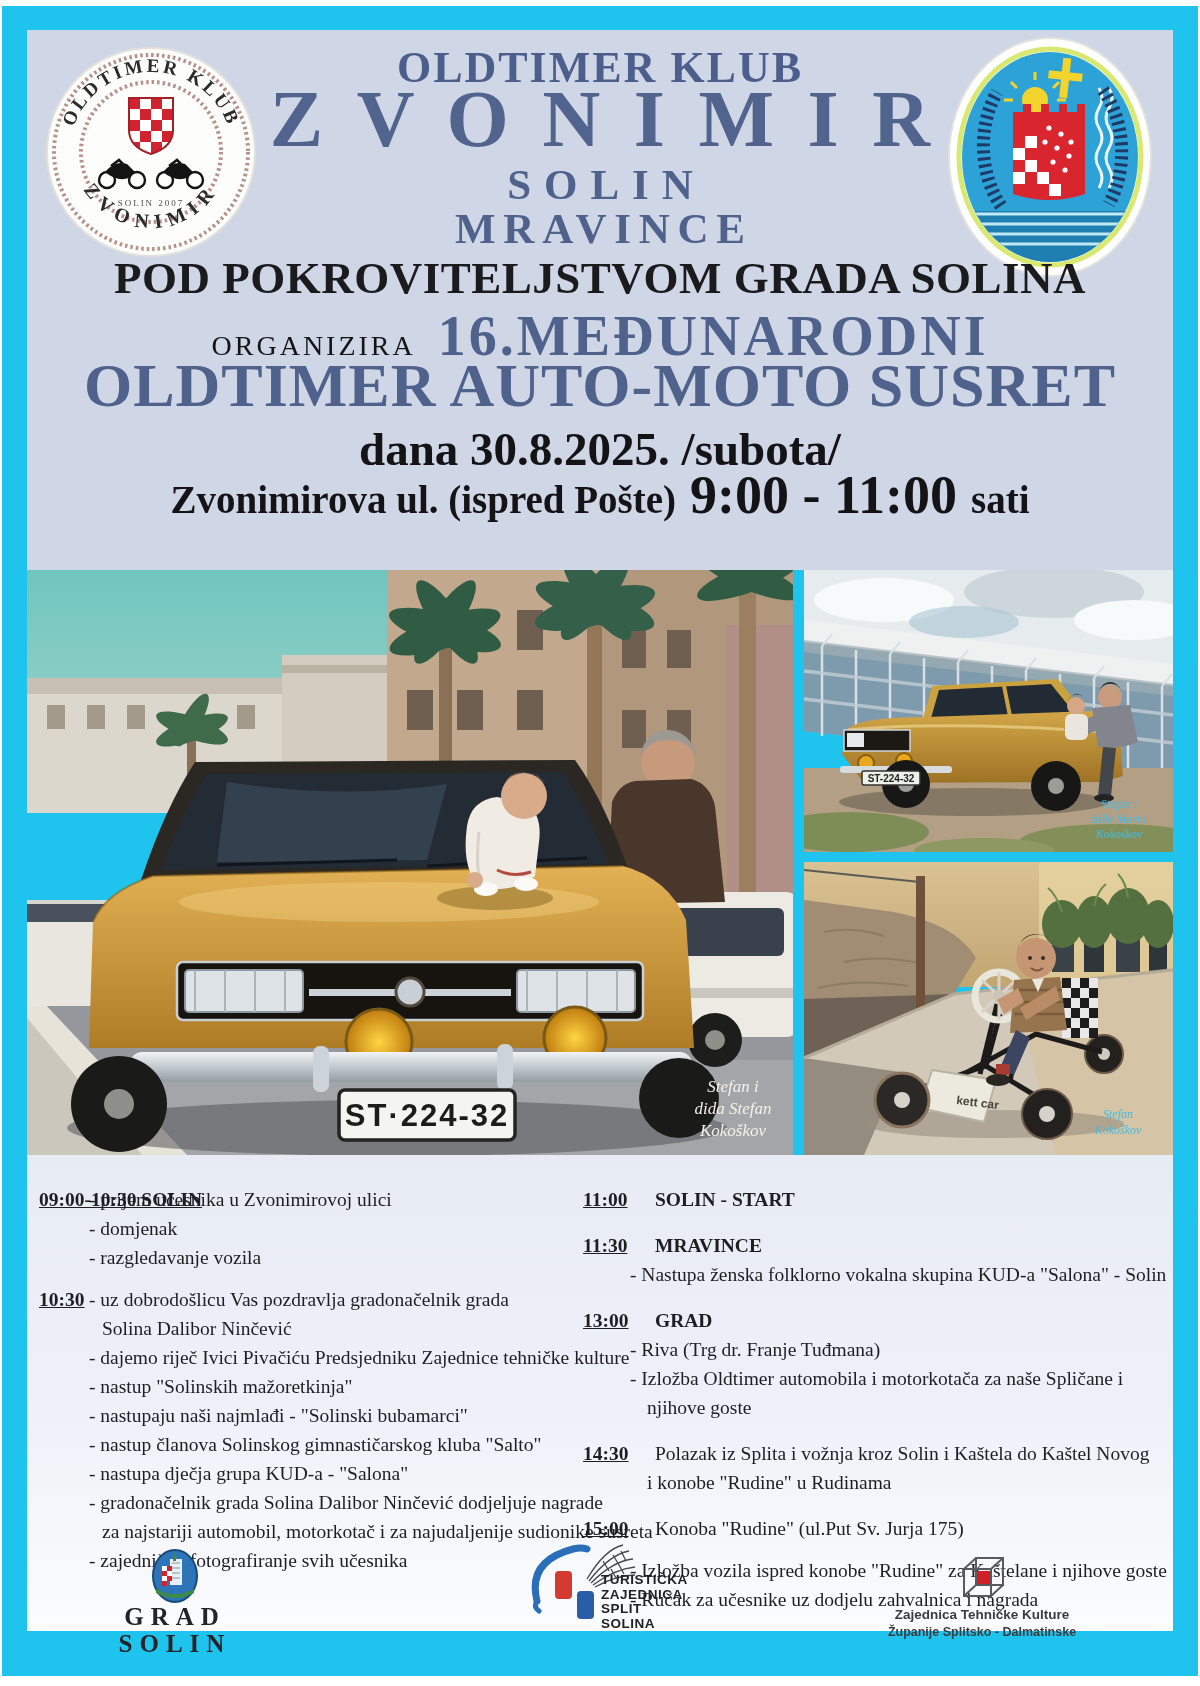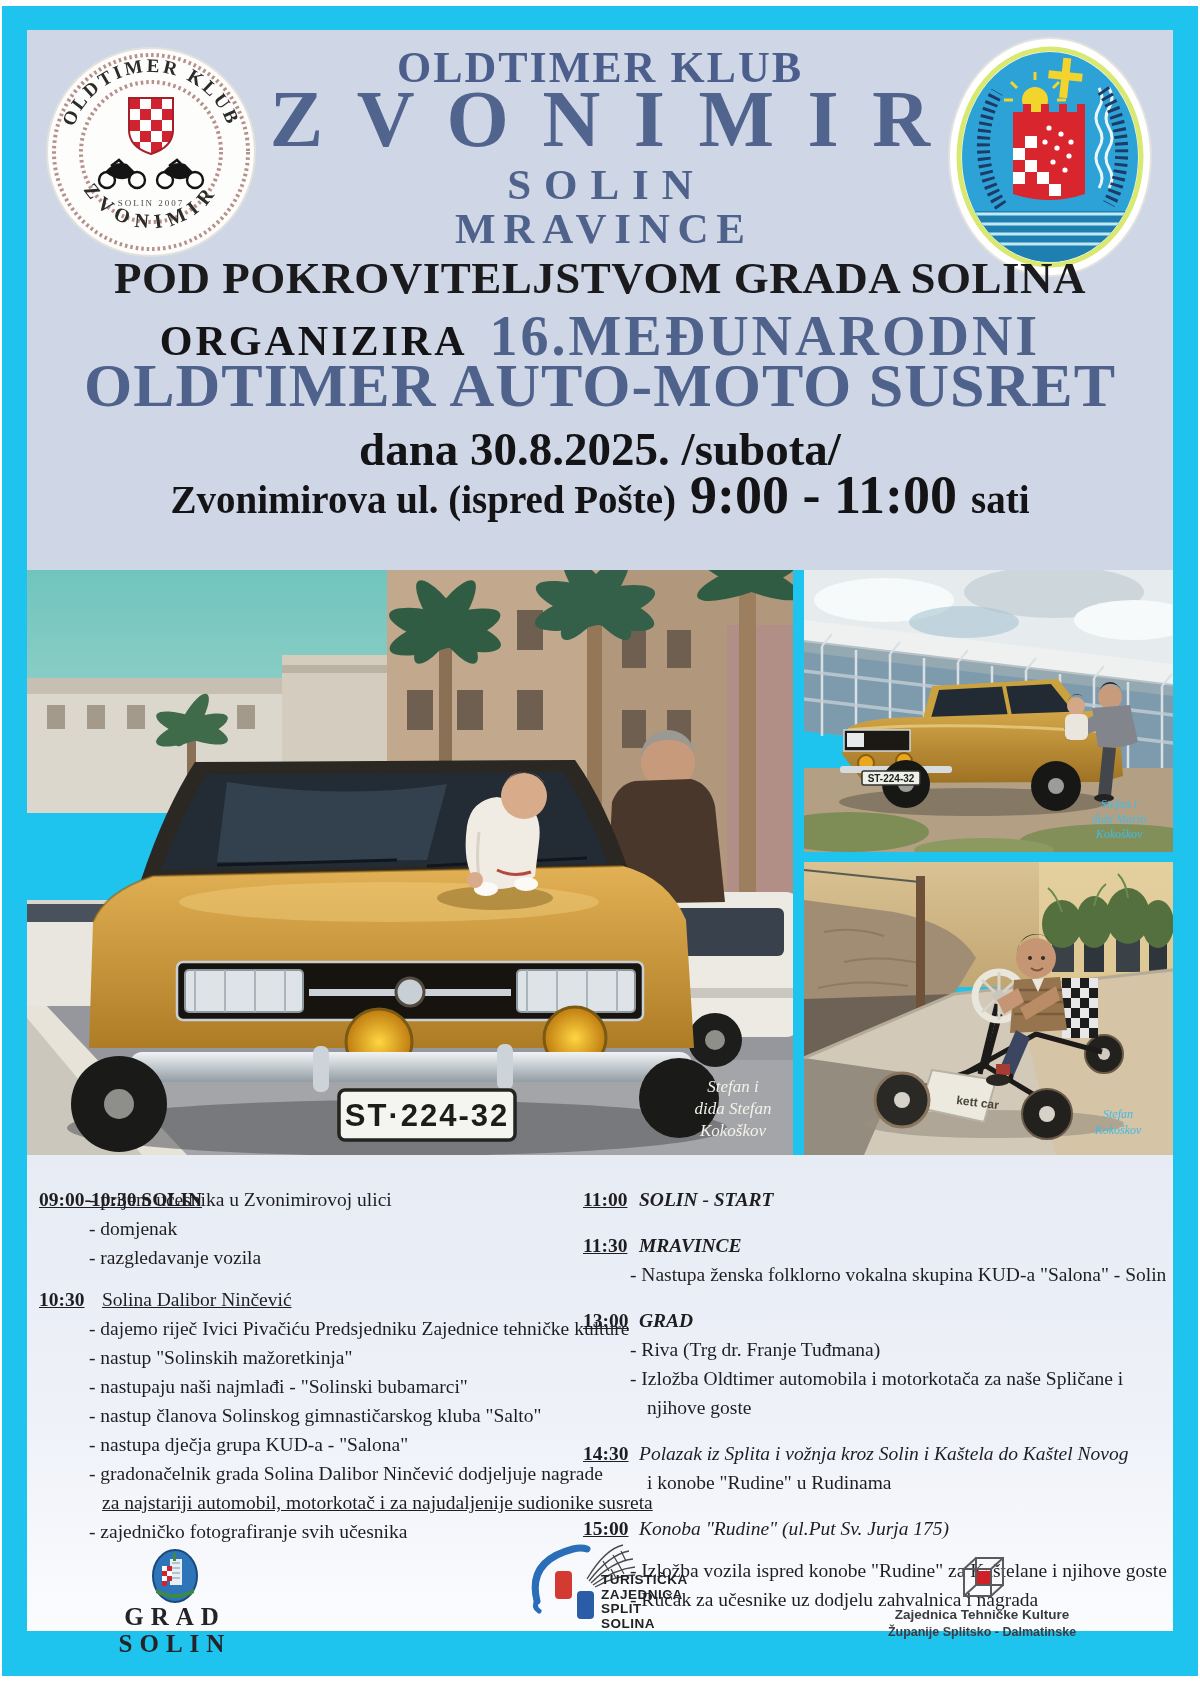--- a/index.html
+++ b/index.html
@@ -10,21 +10,21 @@
 
   
   .header{position:relative;width:1146px;height:540px;background:#cfd6e5;}
   .hline{position:absolute;left:0;right:0;text-align:center;white-space:nowrap;}
   .h-club1{top:12px;font-size:44px;font-weight:bold;color:#4c5f8c;letter-spacing:2px;}
   .h-zvon{top:44px;font-size:80px;font-weight:bold;color:#51648e;letter-spacing:.42em;text-indent:.42em;}
   .h-solin{top:130px;font-size:43px;font-weight:bold;color:#4f628c;letter-spacing:.3em;text-indent:.3em;}
   .h-mrav{top:174px;font-size:43px;font-weight:bold;color:#4f628c;letter-spacing:.18em;text-indent:.18em;}
   .h-patron{top:222px;font-size:45px;font-weight:bold;color:#1b1b1e;letter-spacing:.5px;}
   .h-org{top:274px;}
-  .h-org .org{font-size:42px;font-weight:bold;color:#141417;letter-spacing:3px;margin-right:22px;vertical-align:baseline;}
+  .h-org .org{font-size:28px;font-weight:normal;color:#141417;letter-spacing:3px;margin-right:22px;vertical-align:baseline;}
   .h-org .num{font-size:56px;font-weight:bold;color:#4f628c;letter-spacing:3px;vertical-align:baseline;}
   .h-susret{top:320px;font-size:62px;font-weight:bold;color:#4f628c;letter-spacing:1px;}
   .h-dana{top:392px;font-size:47px;font-weight:bold;color:#141417;}
   .h-loc{top:434px;}
   .h-loc .small{font-size:39px;font-weight:bold;color:#141417;}
   .h-loc .big{font-size:54px;font-weight:bold;color:#141417;margin:0 10px;}
   .logo-left{position:absolute;left:18px;top:16px;width:212px;height:212px;}
   .logo-right{position:absolute;right:20px;top:6px;width:206px;height:242px;}
 
   
@@ -42,22 +42,22 @@
   .program{position:relative;width:1146px;height:476px;
            background:linear-gradient(#e7ebf4 0%,#eef1f8 55%,#fbfcfe 100%);}
   .pcol{position:absolute;top:30px;}
   #prog-left{left:12px;width:548px;}
   #prog-right{left:556px;width:582px;}
   .pblock{position:relative;margin-bottom:13px;font-size:19.5px;line-height:29px;color:#1e1e22;}
   #prog-right .pblock{margin-bottom:17px;}
   .ptime{position:absolute;left:0;top:0;font-weight:bold;text-decoration:underline;}
   .pline{white-space:nowrap;}
   #prog-left .t1{margin-left:50px;}
-  #prog-left .t2{margin-left:63px;text-decoration:underline;}
-  #prog-right .title{margin-left:56px;font-style:italic;}
+  #prog-left .t2{margin-left:63px;}
+  #prog-right .title{margin-left:72px;}
   #prog-right .title.b{font-weight:bold;}
   #prog-right .t1{margin-left:47px;}
   #prog-right .t2{margin-left:64px;}
   .pline.sp{height:13px;line-height:13px;}
 
   
   .flogo{position:absolute;text-align:center;}
   .f-grad{left:58px;top:394px;width:180px;}
   .f-grad .t{font-size:25px;font-weight:bold;letter-spacing:7px;color:#242428;line-height:27px;font-family:"Liberation Serif",serif;}
   .f-tz{left:498px;top:384px;width:200px;text-align:left;}
@@ -551,20 +551,21 @@
     <div class="program">
       <div class="pcol" id="prog-left">
           <div class="pblock">
             <span class="ptime">09:00-10:30 SOLIN</span>
             <div class="pline t1">- prijem učesnika u Zvonimirovoj ulici</div>
             <div class="pline t1">- domjenak</div>
             <div class="pline t1">- razgledavanje vozila</div>
           </div>
           <div class="pblock">
             <span class="ptime">10:30</span>
+            <div class="pline t1">- uz dobrodošlicu Vas pozdravlja gradonačelnik grada</div>
             <div class="pline t2">Solina Dalibor Ninčević</div>
             <div class="pline t1">- dajemo riječ Ivici Pivačiću Predsjedniku Zajednice tehničke kulture</div>
             <div class="pline t1">- nastup "Solinskih mažoretkinja"</div>
             <div class="pline t1">- nastupaju naši najmlađi - "Solinski bubamarci"</div>
             <div class="pline t1">- nastup članova Solinskog gimnastičarskog kluba "Salto"</div>
             <div class="pline t1">- nastupa dječja grupa KUD-a - "Salona"</div>
             <div class="pline t1">- gradonačelnik grada Solina Dalibor Ninčević dodjeljuje nagrade</div>
             <div class="pline t2">za najstariji automobil, motorkotač i za najudaljenije sudionike susreta</div>
             <div class="pline t1">- zajedničko fotografiranje svih učesnika</div>
           </div>

